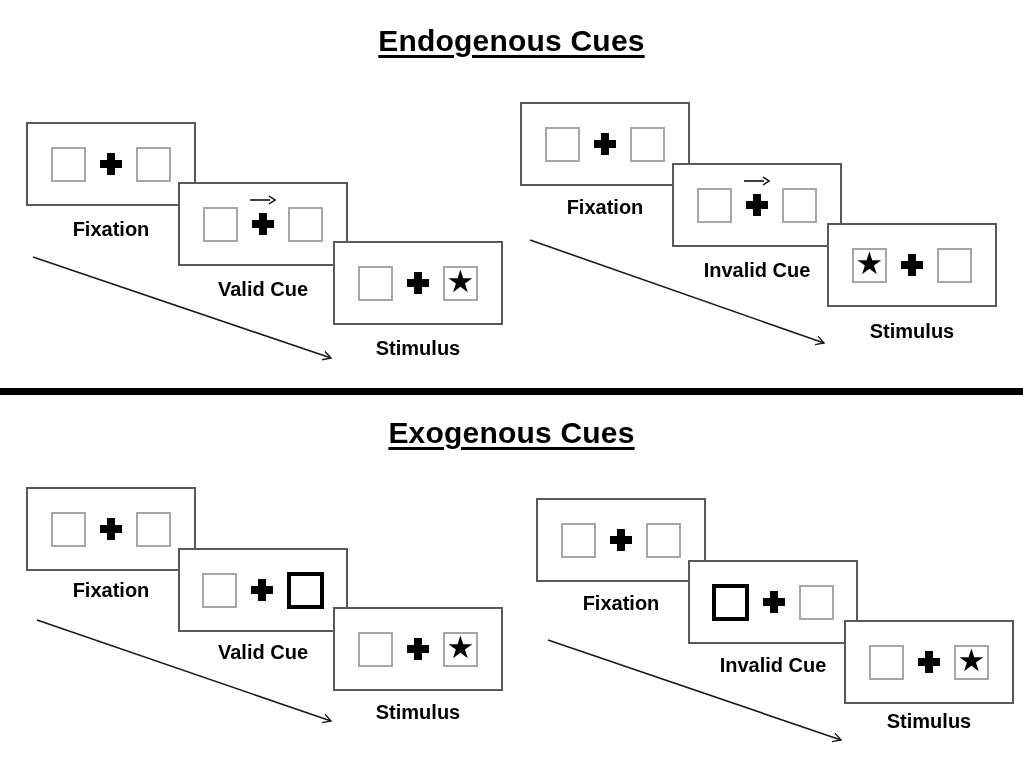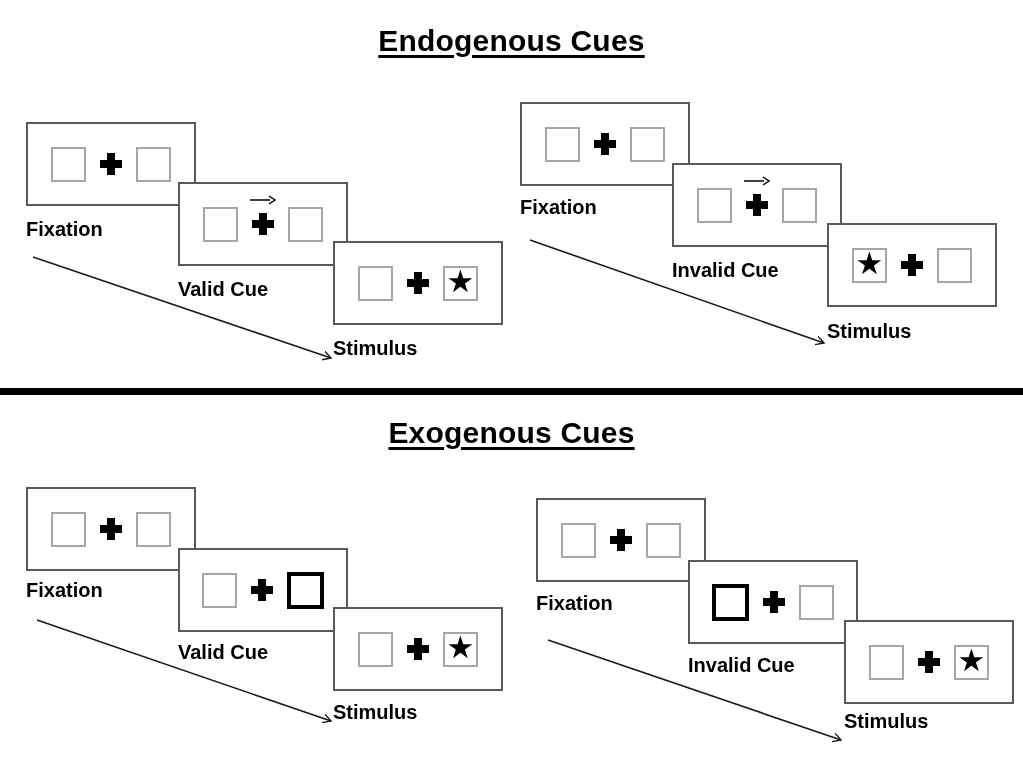--- a/index.html
+++ b/index.html
@@ -26,21 +26,21 @@
     background:#fff;display:flex;align-items:center;justify-content:center;flex:0 0 auto;
   }
   .sq.thick{width:37px;height:37px;border:4px solid #000;}
   .star{font-size:31px;line-height:1;margin-top:-3px;}
   .center{position:relative;width:22px;height:22px;flex:0 0 auto;}
   .plus{position:absolute;left:0;top:0;width:22px;height:22px;}
   .plus::before{content:"";position:absolute;left:0;top:7px;width:22px;height:8px;background:#000;}
   .plus::after{content:"";position:absolute;left:7px;top:0;width:8px;height:22px;background:#000;}
   .cue-arrow{position:absolute;left:50%;top:-19px;transform:translateX(-50%);width:28px;height:12px;}
   .plabel{
-    position:absolute;width:170px;
+    position:absolute;width:170px;text-align:center;
     font-size:20px;font-weight:bold;z-index:4;white-space:nowrap;
   }
   
   #q1p1{left:26px;top:122px}  #q1p2{left:178px;top:182px}  #q1p3{left:333px;top:241px}
   #q1l1{left:26px;top:218px}  #q1l2{left:178px;top:278px}  #q1l3{left:333px;top:337px}
   
   #q2p1{left:520px;top:102px} #q2p2{left:672px;top:163px}  #q2p3{left:827px;top:223px}
   #q2l1{left:520px;top:196px} #q2l2{left:672px;top:259px}  #q2l3{left:827px;top:320px}
   
   #q3p1{left:26px;top:487px}  #q3p2{left:178px;top:548px}  #q3p3{left:333px;top:607px}

